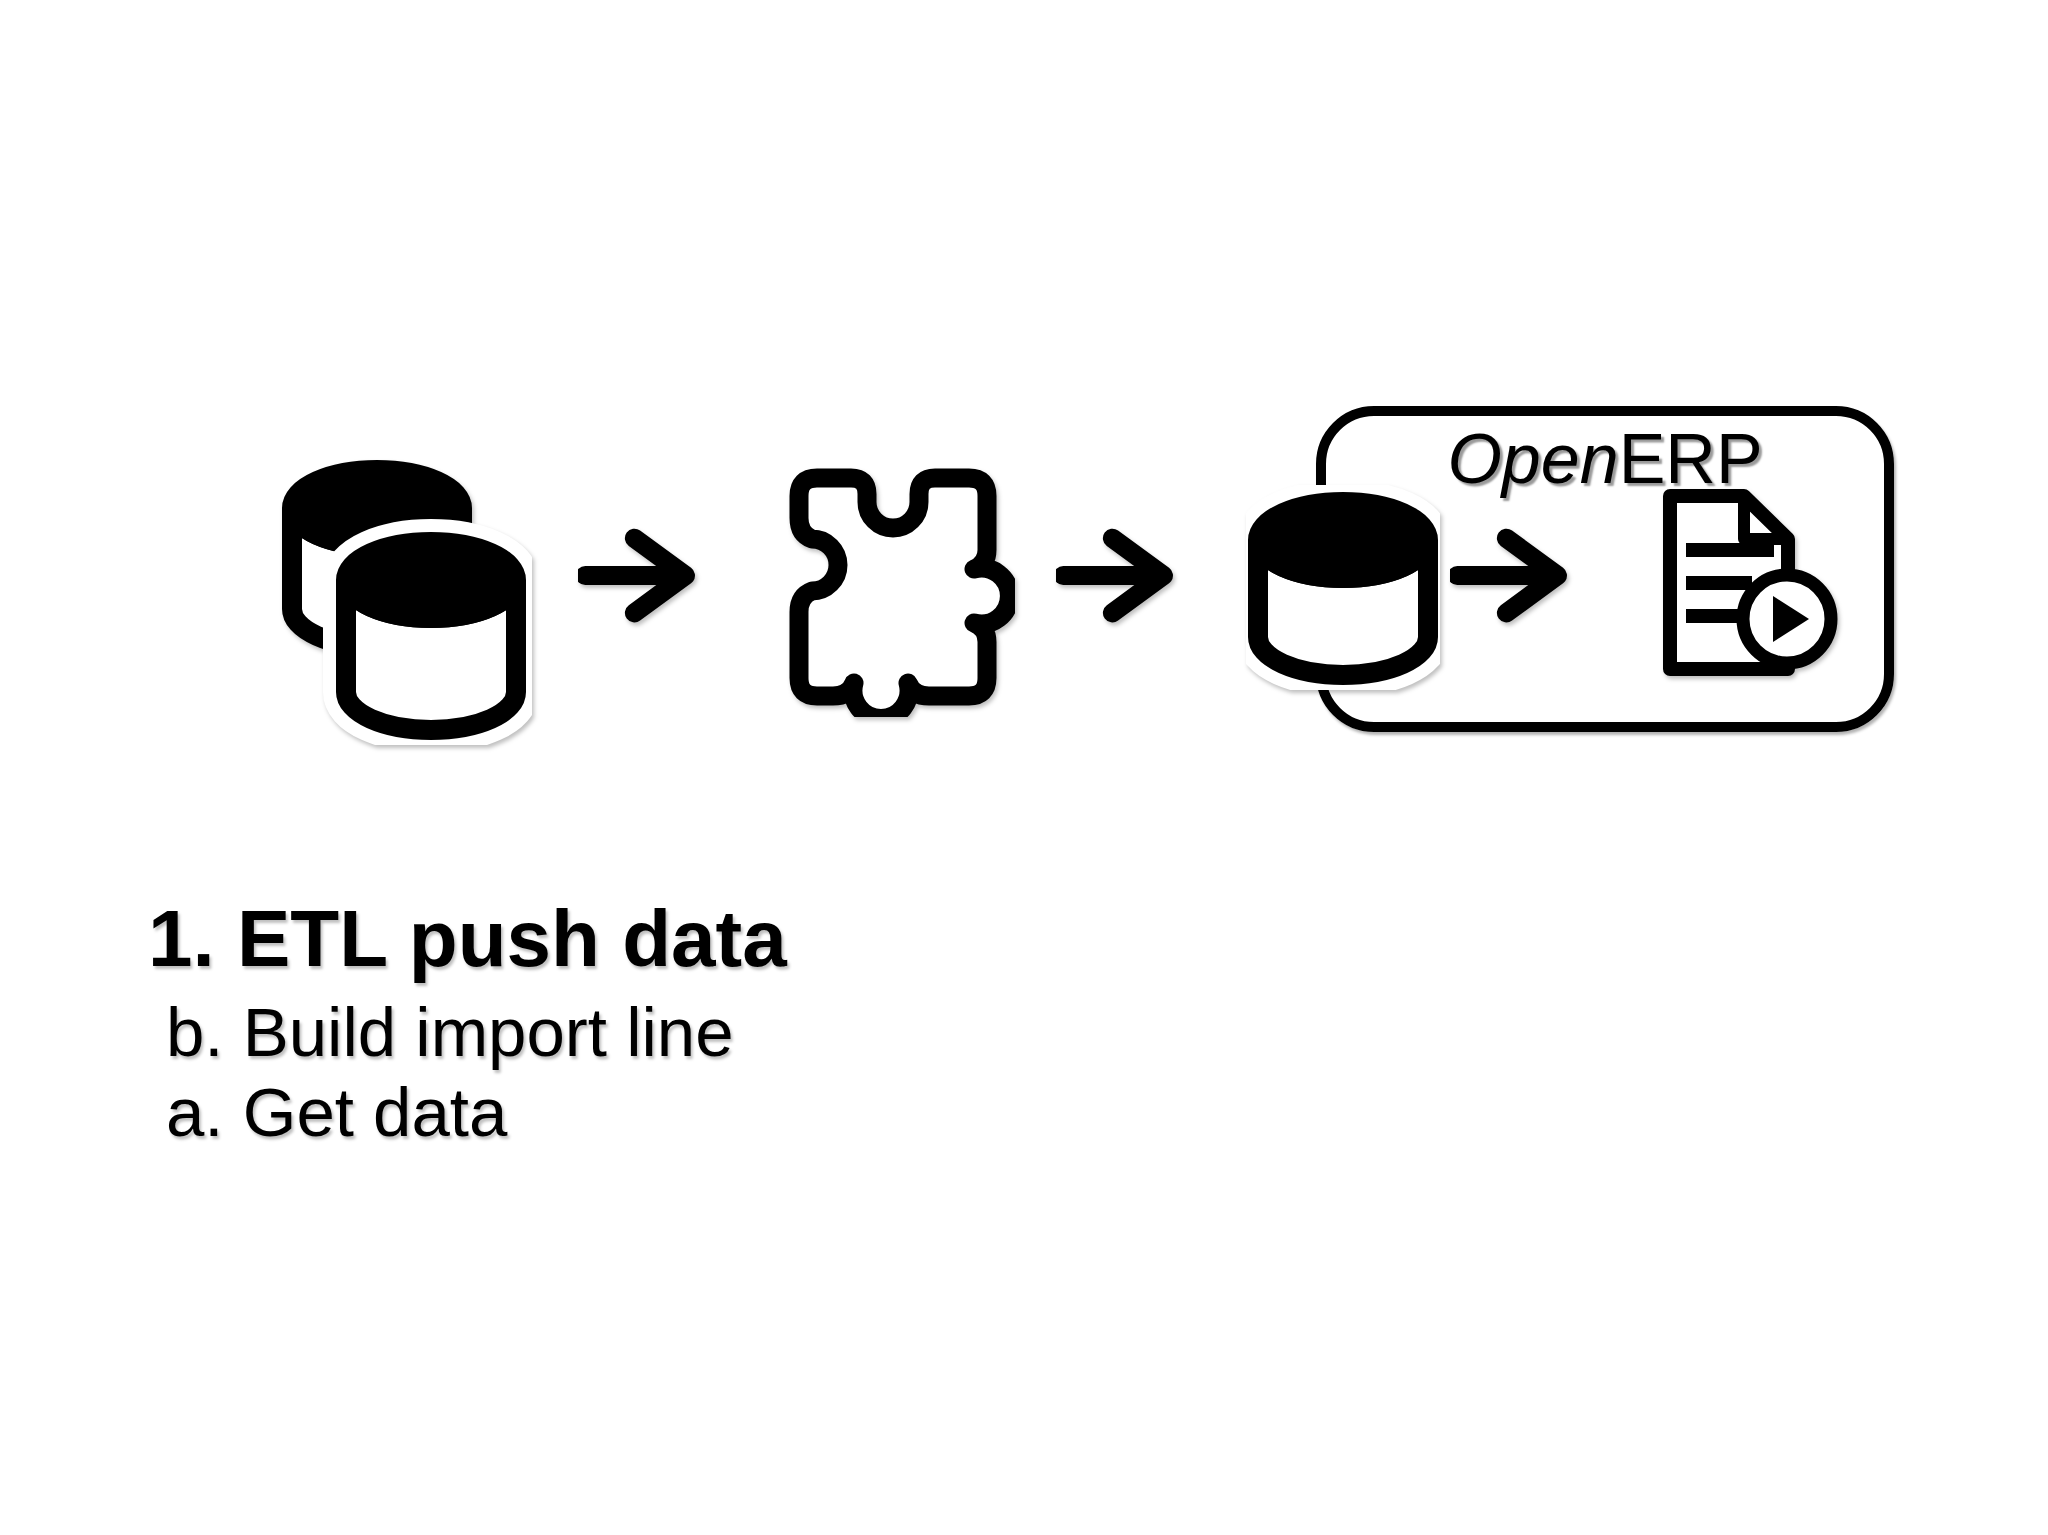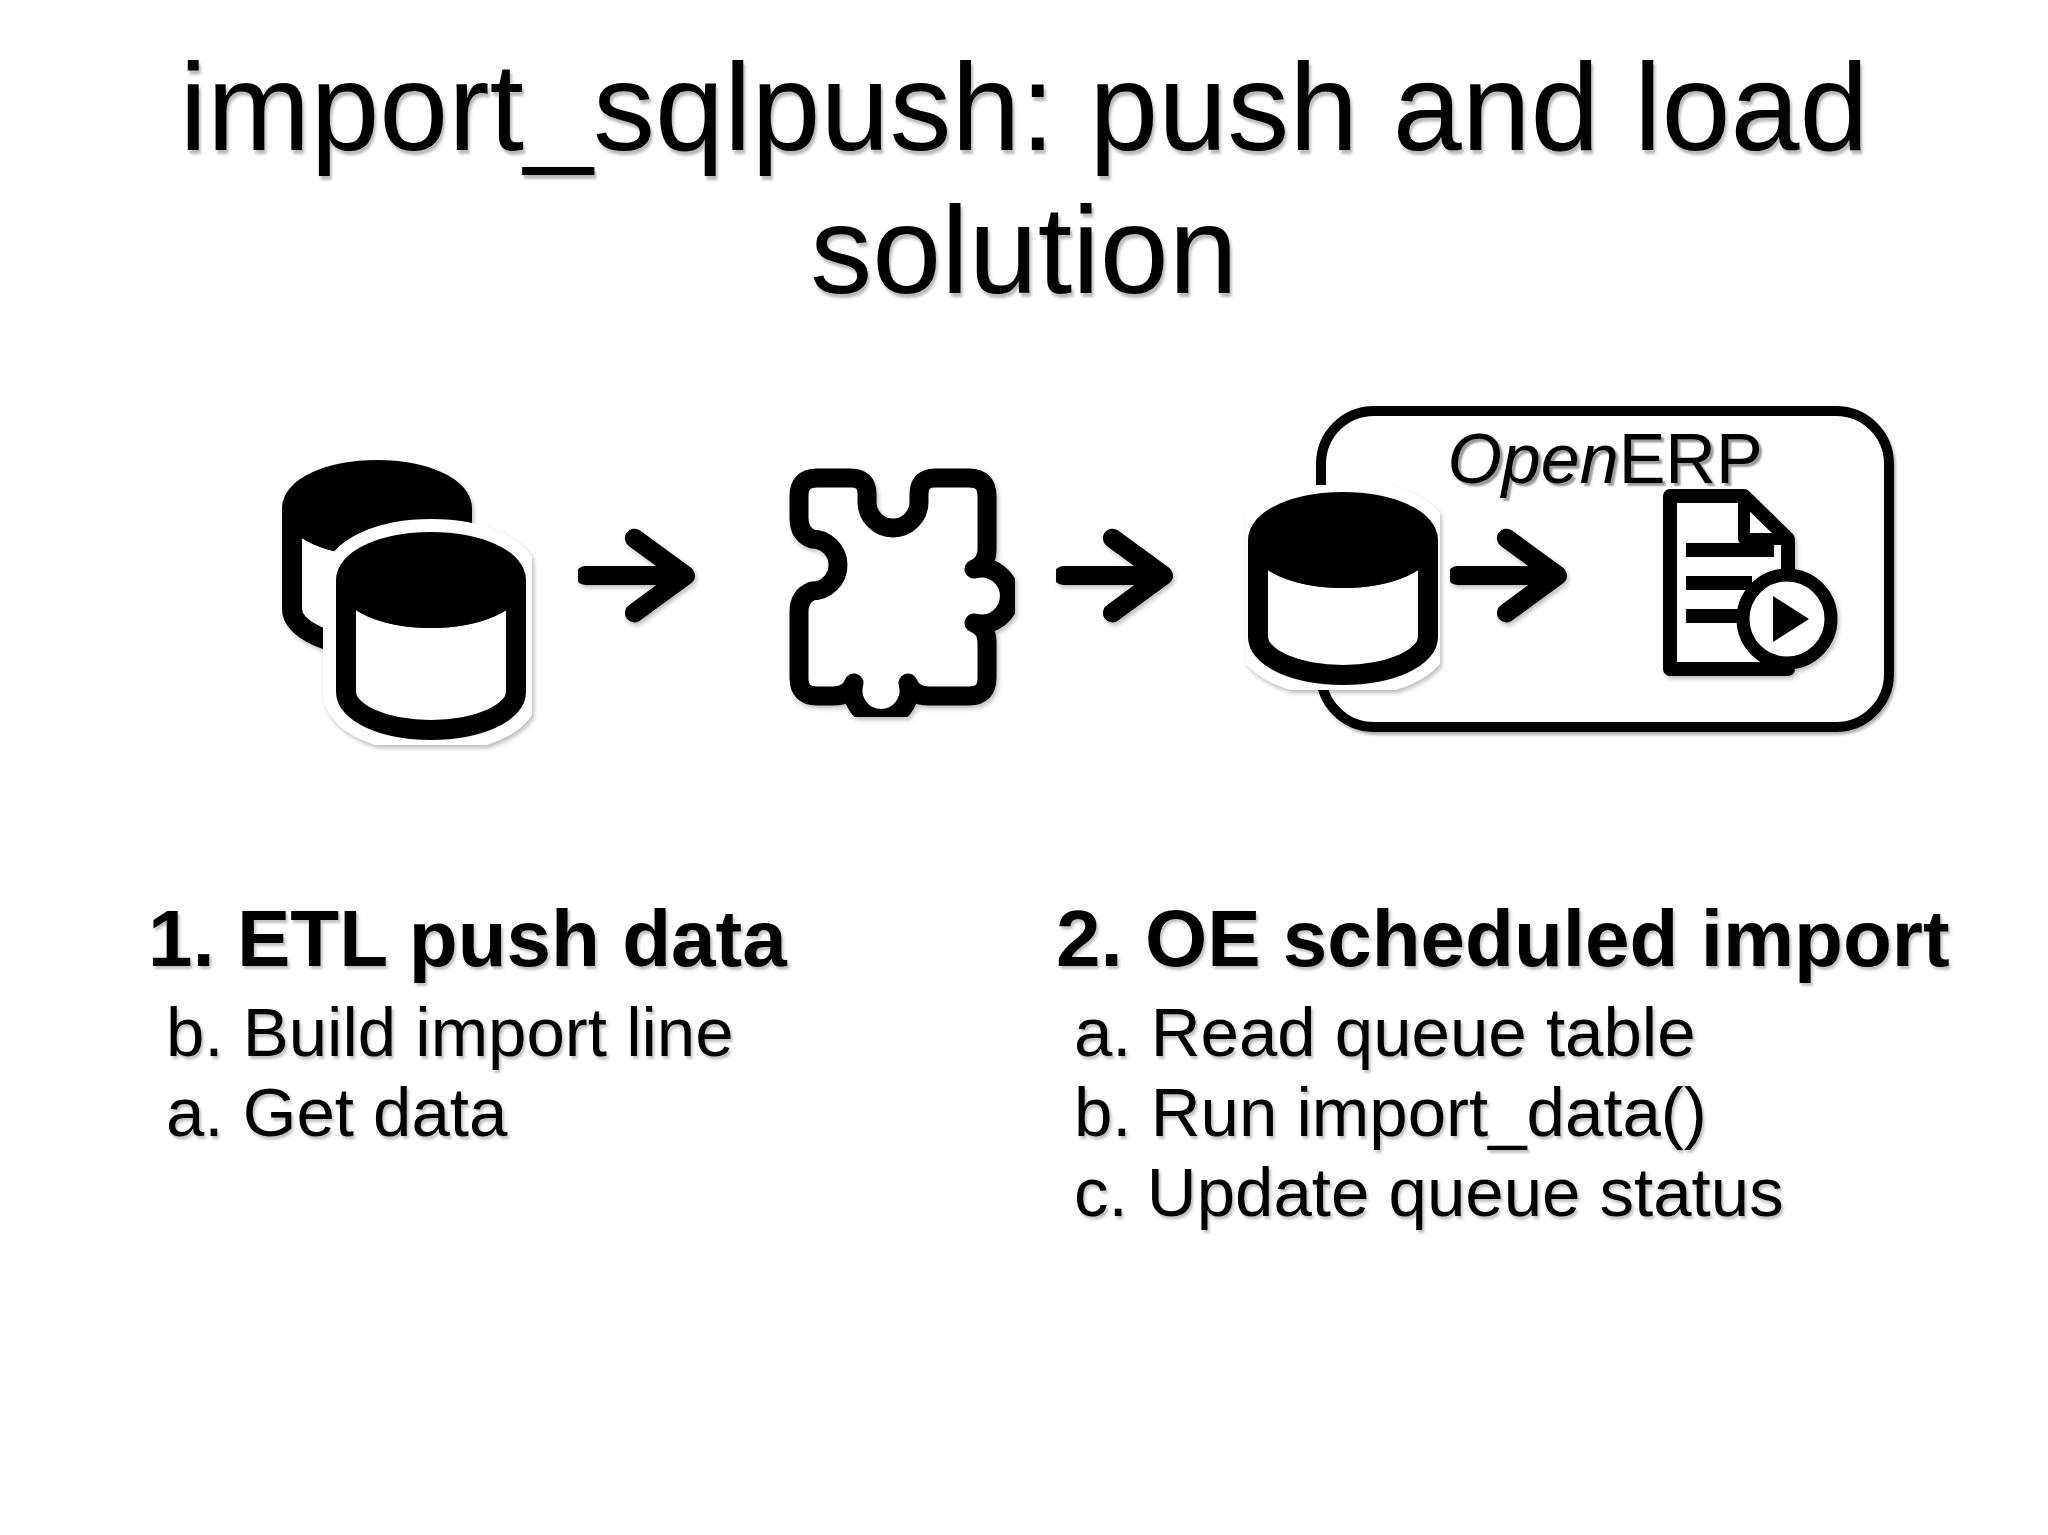--- a/index.html
+++ b/index.html
@@ -68,24 +68,20 @@
     text-shadow: 2px 3px 3px rgba(0,0,0,0.25);
   }
   .list-1 { left: 148px; }
   .list-2 { left: 1056px; }
 </style>
 </head>
 <body>
 
 <div class="slide">
 
-  <div class="title">
-    <div>import_sqlpush: push and load</div>
-    <div>solution</div>
-  </div>
 
   <div class="oe-box">
     <div class="oe-label">
       <span class="open">Open</span><span class="erp">ERP</span>
     </div>
   </div>
 
   <div class="icon ink-shadow" style="left:280px; top:455px; width:252px; height:290px;">
     <svg viewBox="0 0 252 290" xmlns="http://www.w3.org/2000/svg">
 
@@ -160,20 +156,14 @@
       <path d="M117,110 L153,133 L117,156 Z" fill="#000"></path>
     </svg>
   </div>
 
   <div class="step-list list-1">
     <div class="header">1. ETL push data</div>
     <div class="item">b. Build import line</div>
     <div class="item">a. Get data</div>
   </div>
 
-  <div class="step-list list-2">
-    <div class="header">2. OE scheduled import</div>
-    <div class="item">a. Read queue table</div>
-    <div class="item">b. Run import_data()</div>
-    <div class="item">c. Update queue status</div>
-  </div>
 
 </div>
 
 </body></html>

